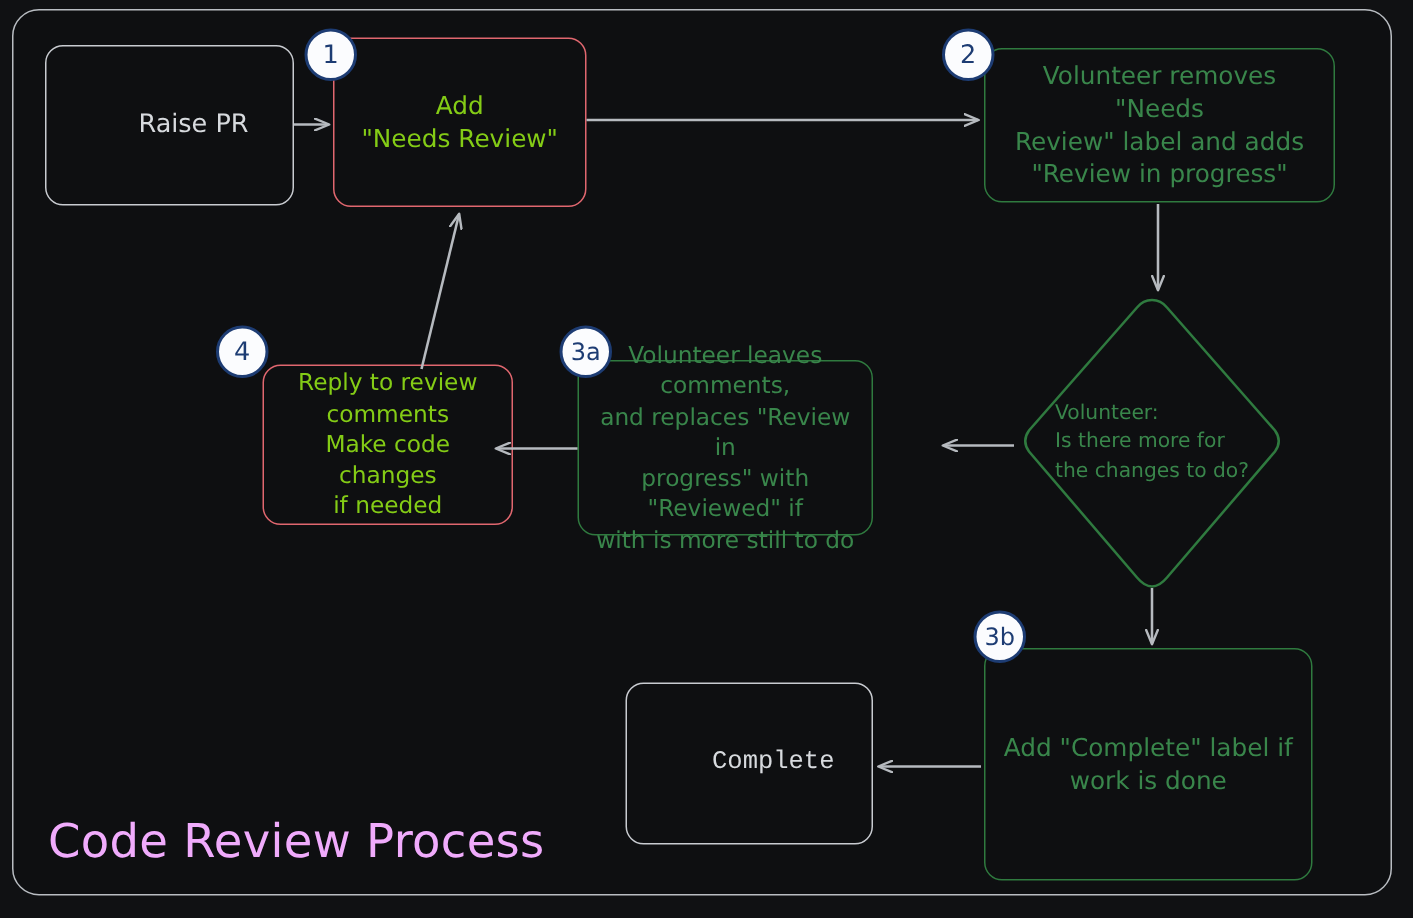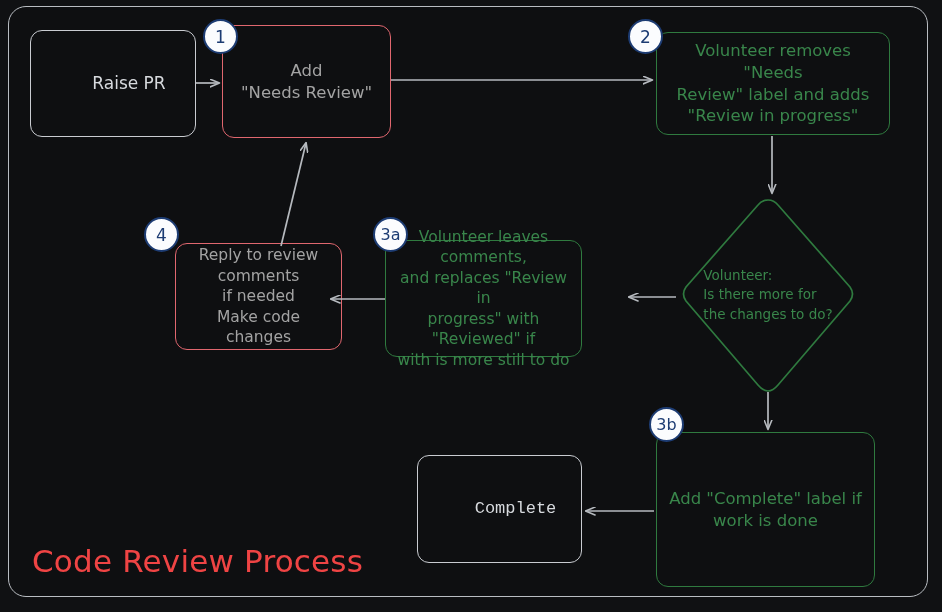--- a/index.html
+++ b/index.html
@@ -45,21 +45,21 @@
   
   .node.neutral {
     border: 1.5px solid #c9ccd1;
     color: #d7dade;
     font-size: 17px;
     padding-left: 40px;
   }
   
   .node.red {
     border: 1.6px solid #e0676f;
-    color: #a3a3a3;
+    color: #84cc16;
     font-size: 16.5px;
   }
   
   .node.green {
     border: 1.6px solid #2f7a3f;
     color: #39864b;
     font-size: 16.5px;
   }
 
   
@@ -104,21 +104,21 @@
     box-sizing: border-box;
   }
   .badge.wide { font-size: 16px; }
 
   
   #diagram-title {
     position: absolute;
     left: 32px;
     top: 543px;
     font-size: 31px;
-    color: #ef4444;
+    color: #f0abfc;
     letter-spacing: 0.2px;
     white-space: nowrap;
   }
 
   
   #connectors {
     position: absolute;
     left: 0;
     top: 0;
     width: 942px;
@@ -214,22 +214,22 @@
       <span class="node-text">progress" with "Reviewed" if</span>
       <span class="node-text">with is more still to do</span>
     </span>
   </div>
   <div class="badge wide" id="badge-3a" style="left:373px; top:217px;">3a</div>
 
   <div class="node red" id="node-reply-to-review" style="left:163px; top:243px; width:167px; height:107px; font-size:15.5px;margin-left:12px;">
     <span>
       <span class="node-text">Reply to review</span>
       <span class="node-text">comments</span>
+      <span class="node-text">Make code changes</span>
       <span class="node-text">if needed</span>
-      <span class="node-text">Make code changes</span>
     </span>
   </div>
   <div class="badge" id="badge-4" style="left:144px; top:217px;">4</div>
 
   <div class="node green" id="node-add-complete" style="left:656px; top:432px; width:219px; height:155px;">
     <span>
       <span class="node-text">Add "Complete" label if</span>
       <span class="node-text">work is done</span>
     </span>
   </div>

